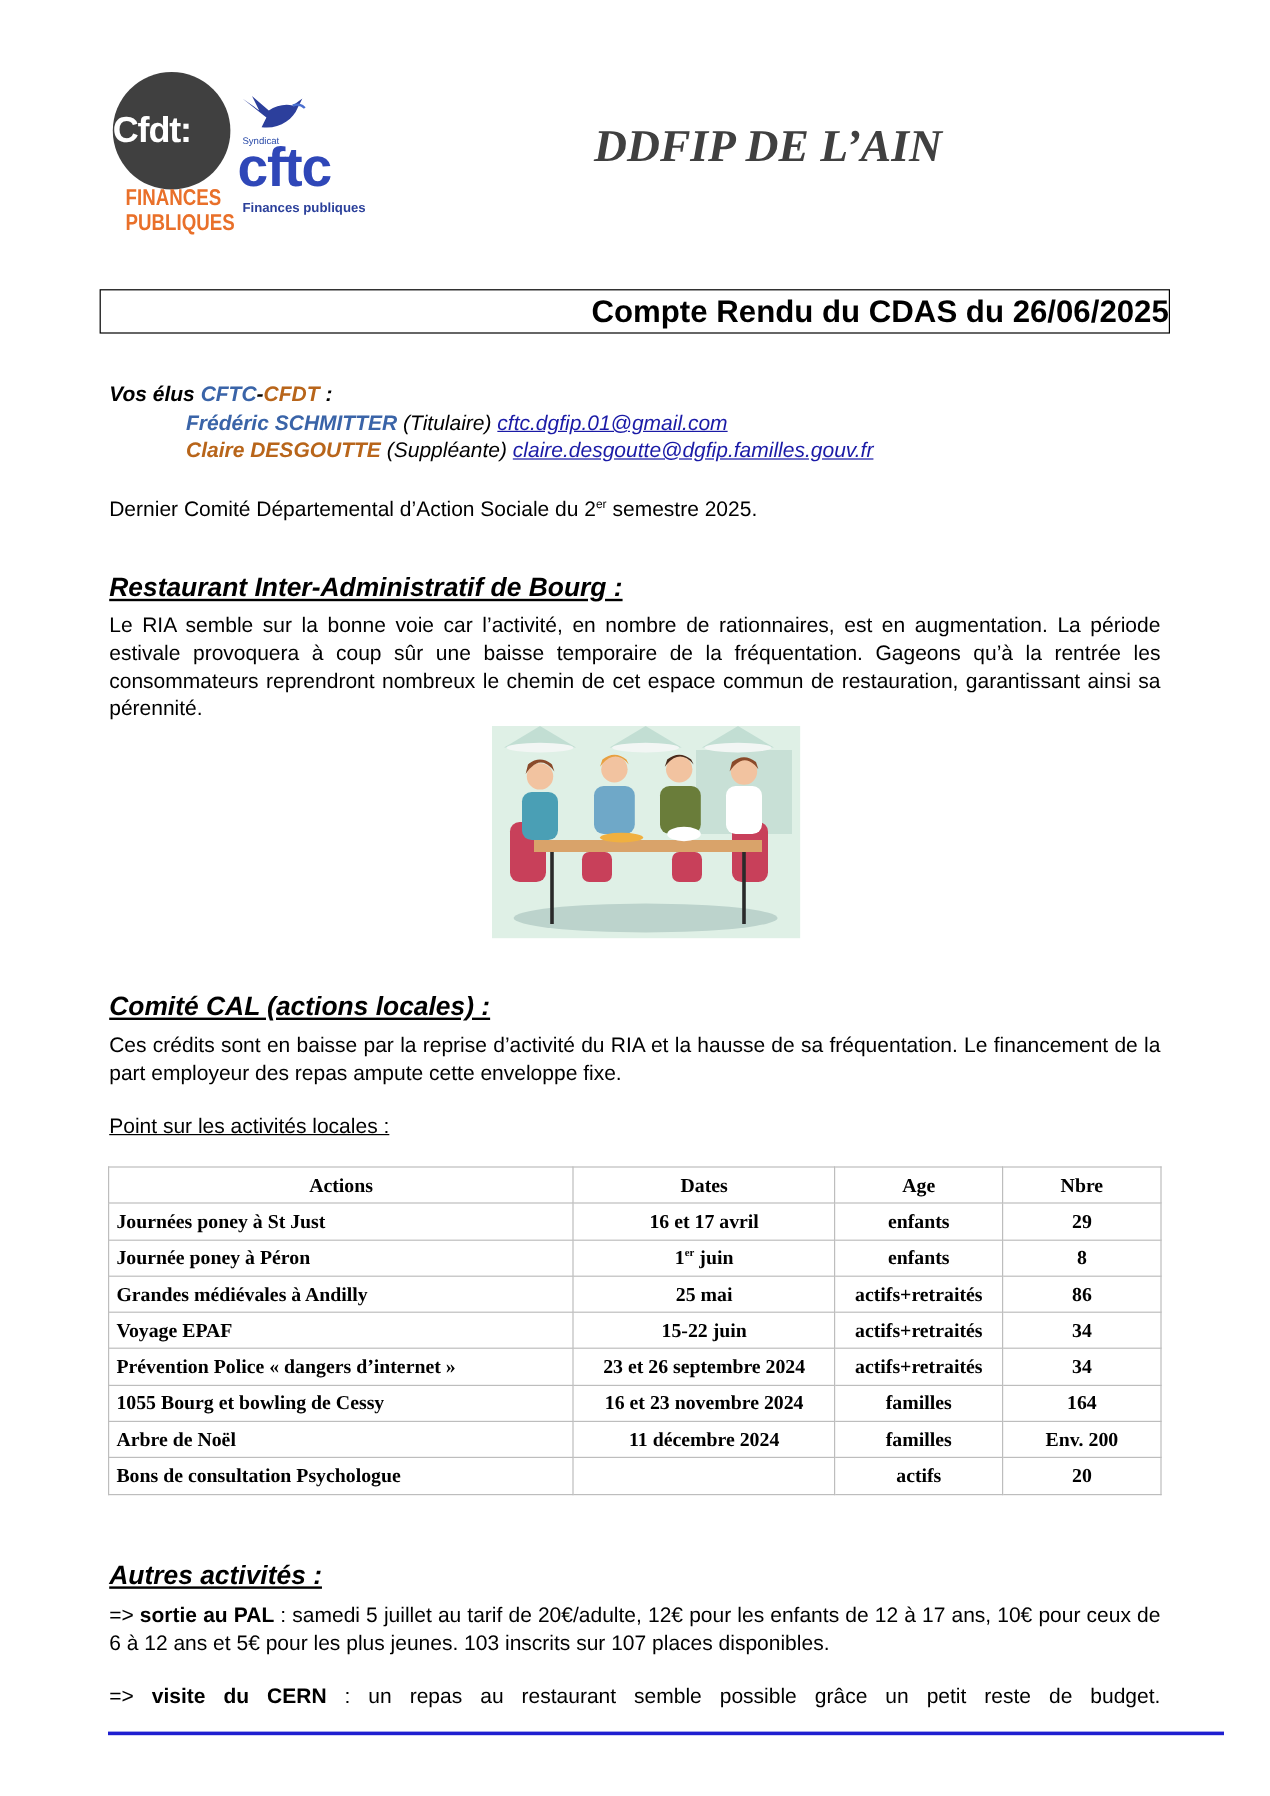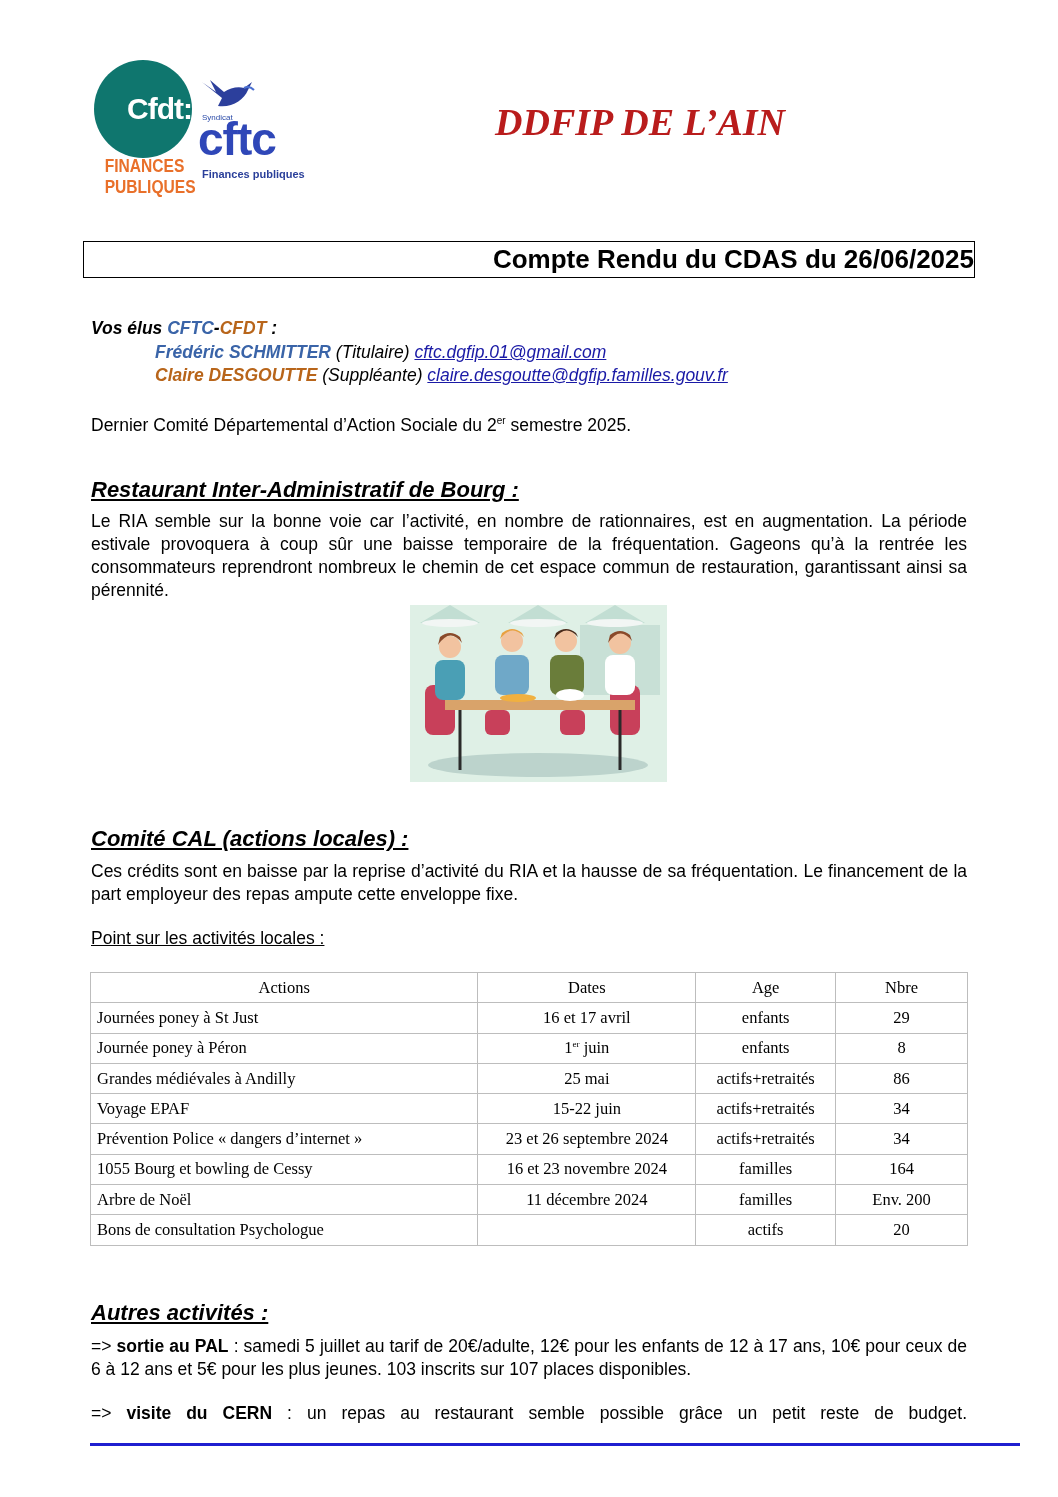--- a/index.html
+++ b/index.html
@@ -1,36 +1,36 @@
 <!DOCTYPE html>
 <html><head>
 <meta charset="utf-8">
 <style>
   html, body { margin:0; padding:0; background:#ffffff; }
   body { width:1058px; height:1497px; position:relative; overflow:hidden; font-family:"Liberation Sans", sans-serif; color:#000; }
   .abs { position:absolute; }
   
-  .cfdt-circle { left:94px; top:60px; width:98px; height:98px; border-radius:50%; background:#0f766e; display:flex; align-items:center; justify-content:flex-end; }
+  .cfdt-circle { left:94px; top:60px; width:98px; height:98px; border-radius:50%; background:#404040; display:flex; align-items:center; justify-content:flex-start; }
   .cfdt-circle span { color:#fff; font-weight:bold; font-size:30px; letter-spacing:-1px; font-family:"Liberation Sans", sans-serif; }
   .cfdt-sub { left:96px; top:155px; width:96px; text-align:center; color:#e9702a; font-weight:bold; font-size:19px; line-height:21px; font-family:"Liberation Sans", sans-serif; transform:scaleX(0.82); transform-origin:center top; }
   .cftc-bird { left:200px; top:78px; width:56px; height:36px; }
   .cftc-syndicat { left:202px; top:113px; font-size:8px; color:#2a4aa8; }
   .cftc-word { left:198px; top:114px; font-size:46px; font-weight:bold; color:#2f47b8; letter-spacing:-1px; line-height:50px; }
   .cftc-fp { left:202px; top:168px; font-size:11px; font-weight:bold; color:#2a3f9a; }
-  .doc-title { left:440px; top:100px; width:400px; text-align:center; font-family:"Liberation Serif", serif; font-style:italic; font-weight:bold; font-size:38px; color:#b91c1c; }
+  .doc-title { left:440px; top:100px; width:400px; text-align:center; font-family:"Liberation Serif", serif; font-style:italic; font-weight:bold; font-size:38px; color:#404040; }
   .title-box { left:83px; top:241px; width:890px; height:35px; border:1.5px solid #000; display:flex; align-items:center; justify-content:flex-end; }
   .title-box span { font-weight:bold; font-size:26px; }
   .p { font-size:17.5px; line-height:23px; }
   .justify { text-align:justify; text-align-last:left; }
   .blue { color:#3a64a8; }
   .orange { color:#b8651a; }
   .link { color:#1a1aa6; text-decoration:underline; }
   .heading { font-weight:bold; font-style:italic; text-decoration:underline; font-size:22px; }
   table.acts { position:absolute; left:90px; top:972px; width:878px; border-collapse:collapse; font-family:"Liberation Serif", serif; font-size:16.5px; }
-  table.acts td, table.acts th { border:1px solid #bdbdbd; height:29.3px; padding:0 6px; font-weight:normal; }
+  table.acts td, table.acts th { border:1px solid #bdbdbd; height:29.3px; padding:0 6px; font-weight:bold; }
   table.acts td.c, table.acts th.c { text-align:center; }
   table.acts td.l { text-align:left; }
   .rule { left:90px; top:1443px; width:930px; height:3px; background:#1f1fd0; }
   .illus { left:410px; top:605px; width:257px; height:177px; }
 </style>
 </head>
 <body>
 
 <div class="abs cfdt-circle">
   <span>Cfdt:</span>

